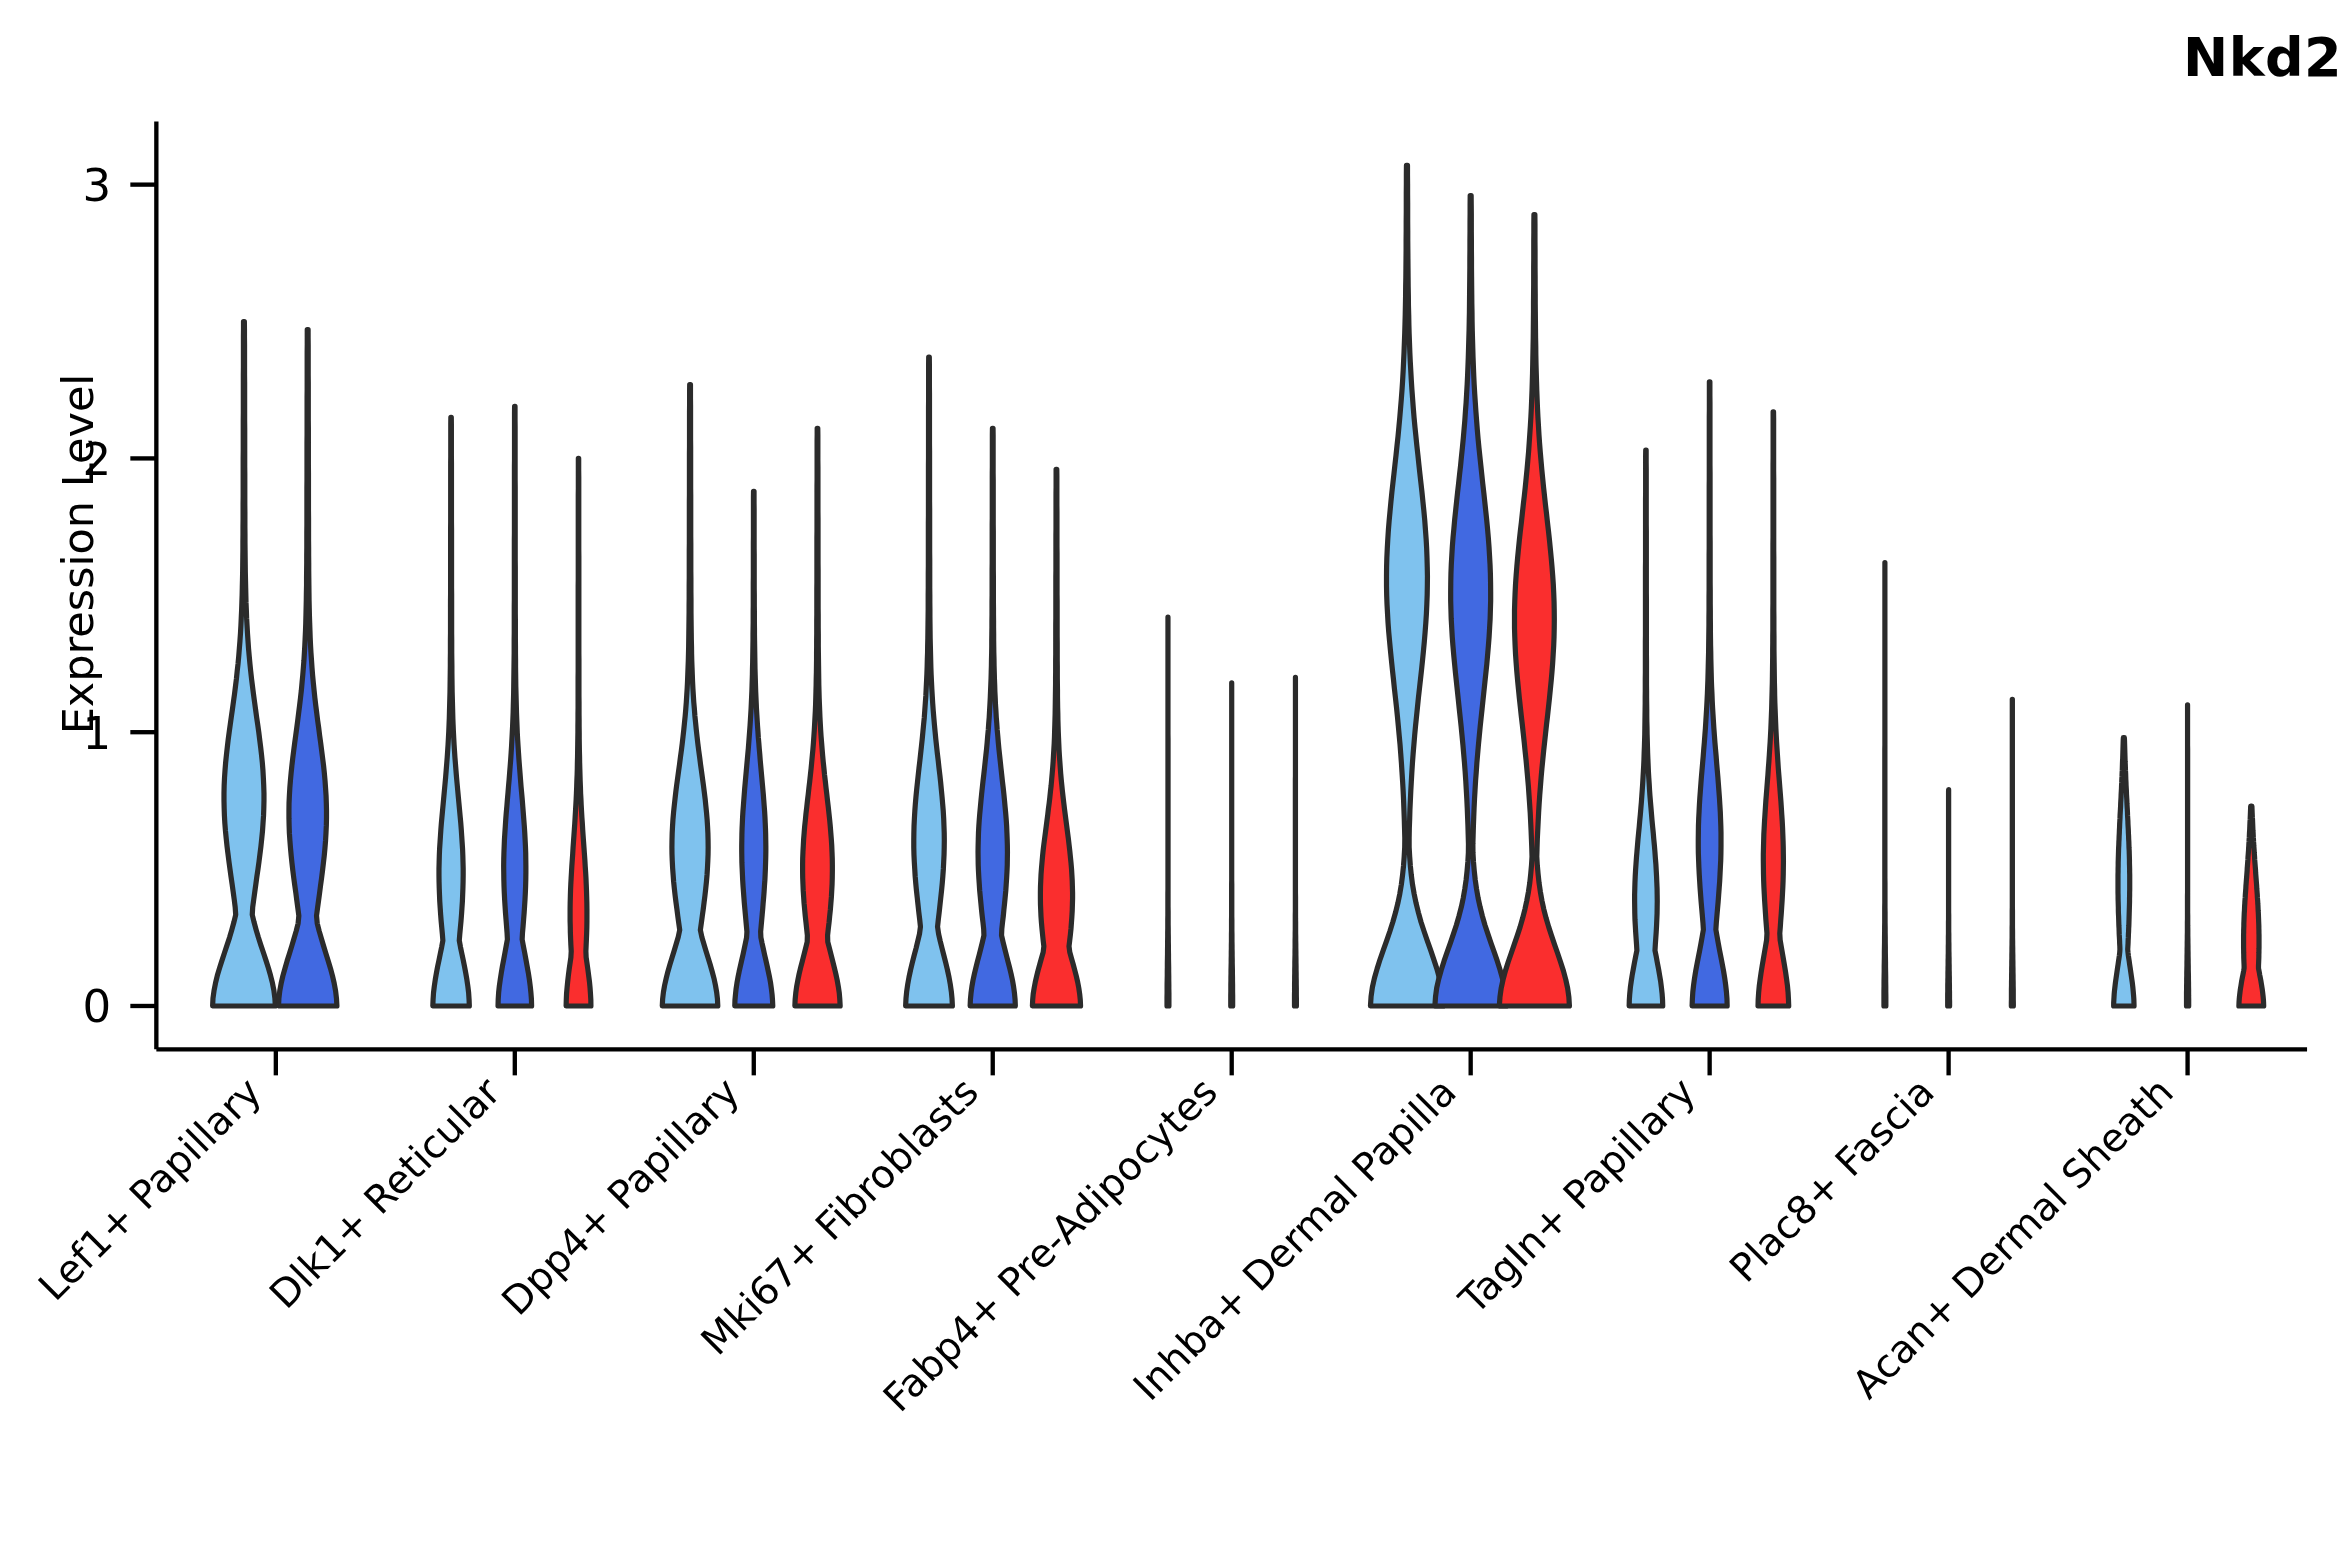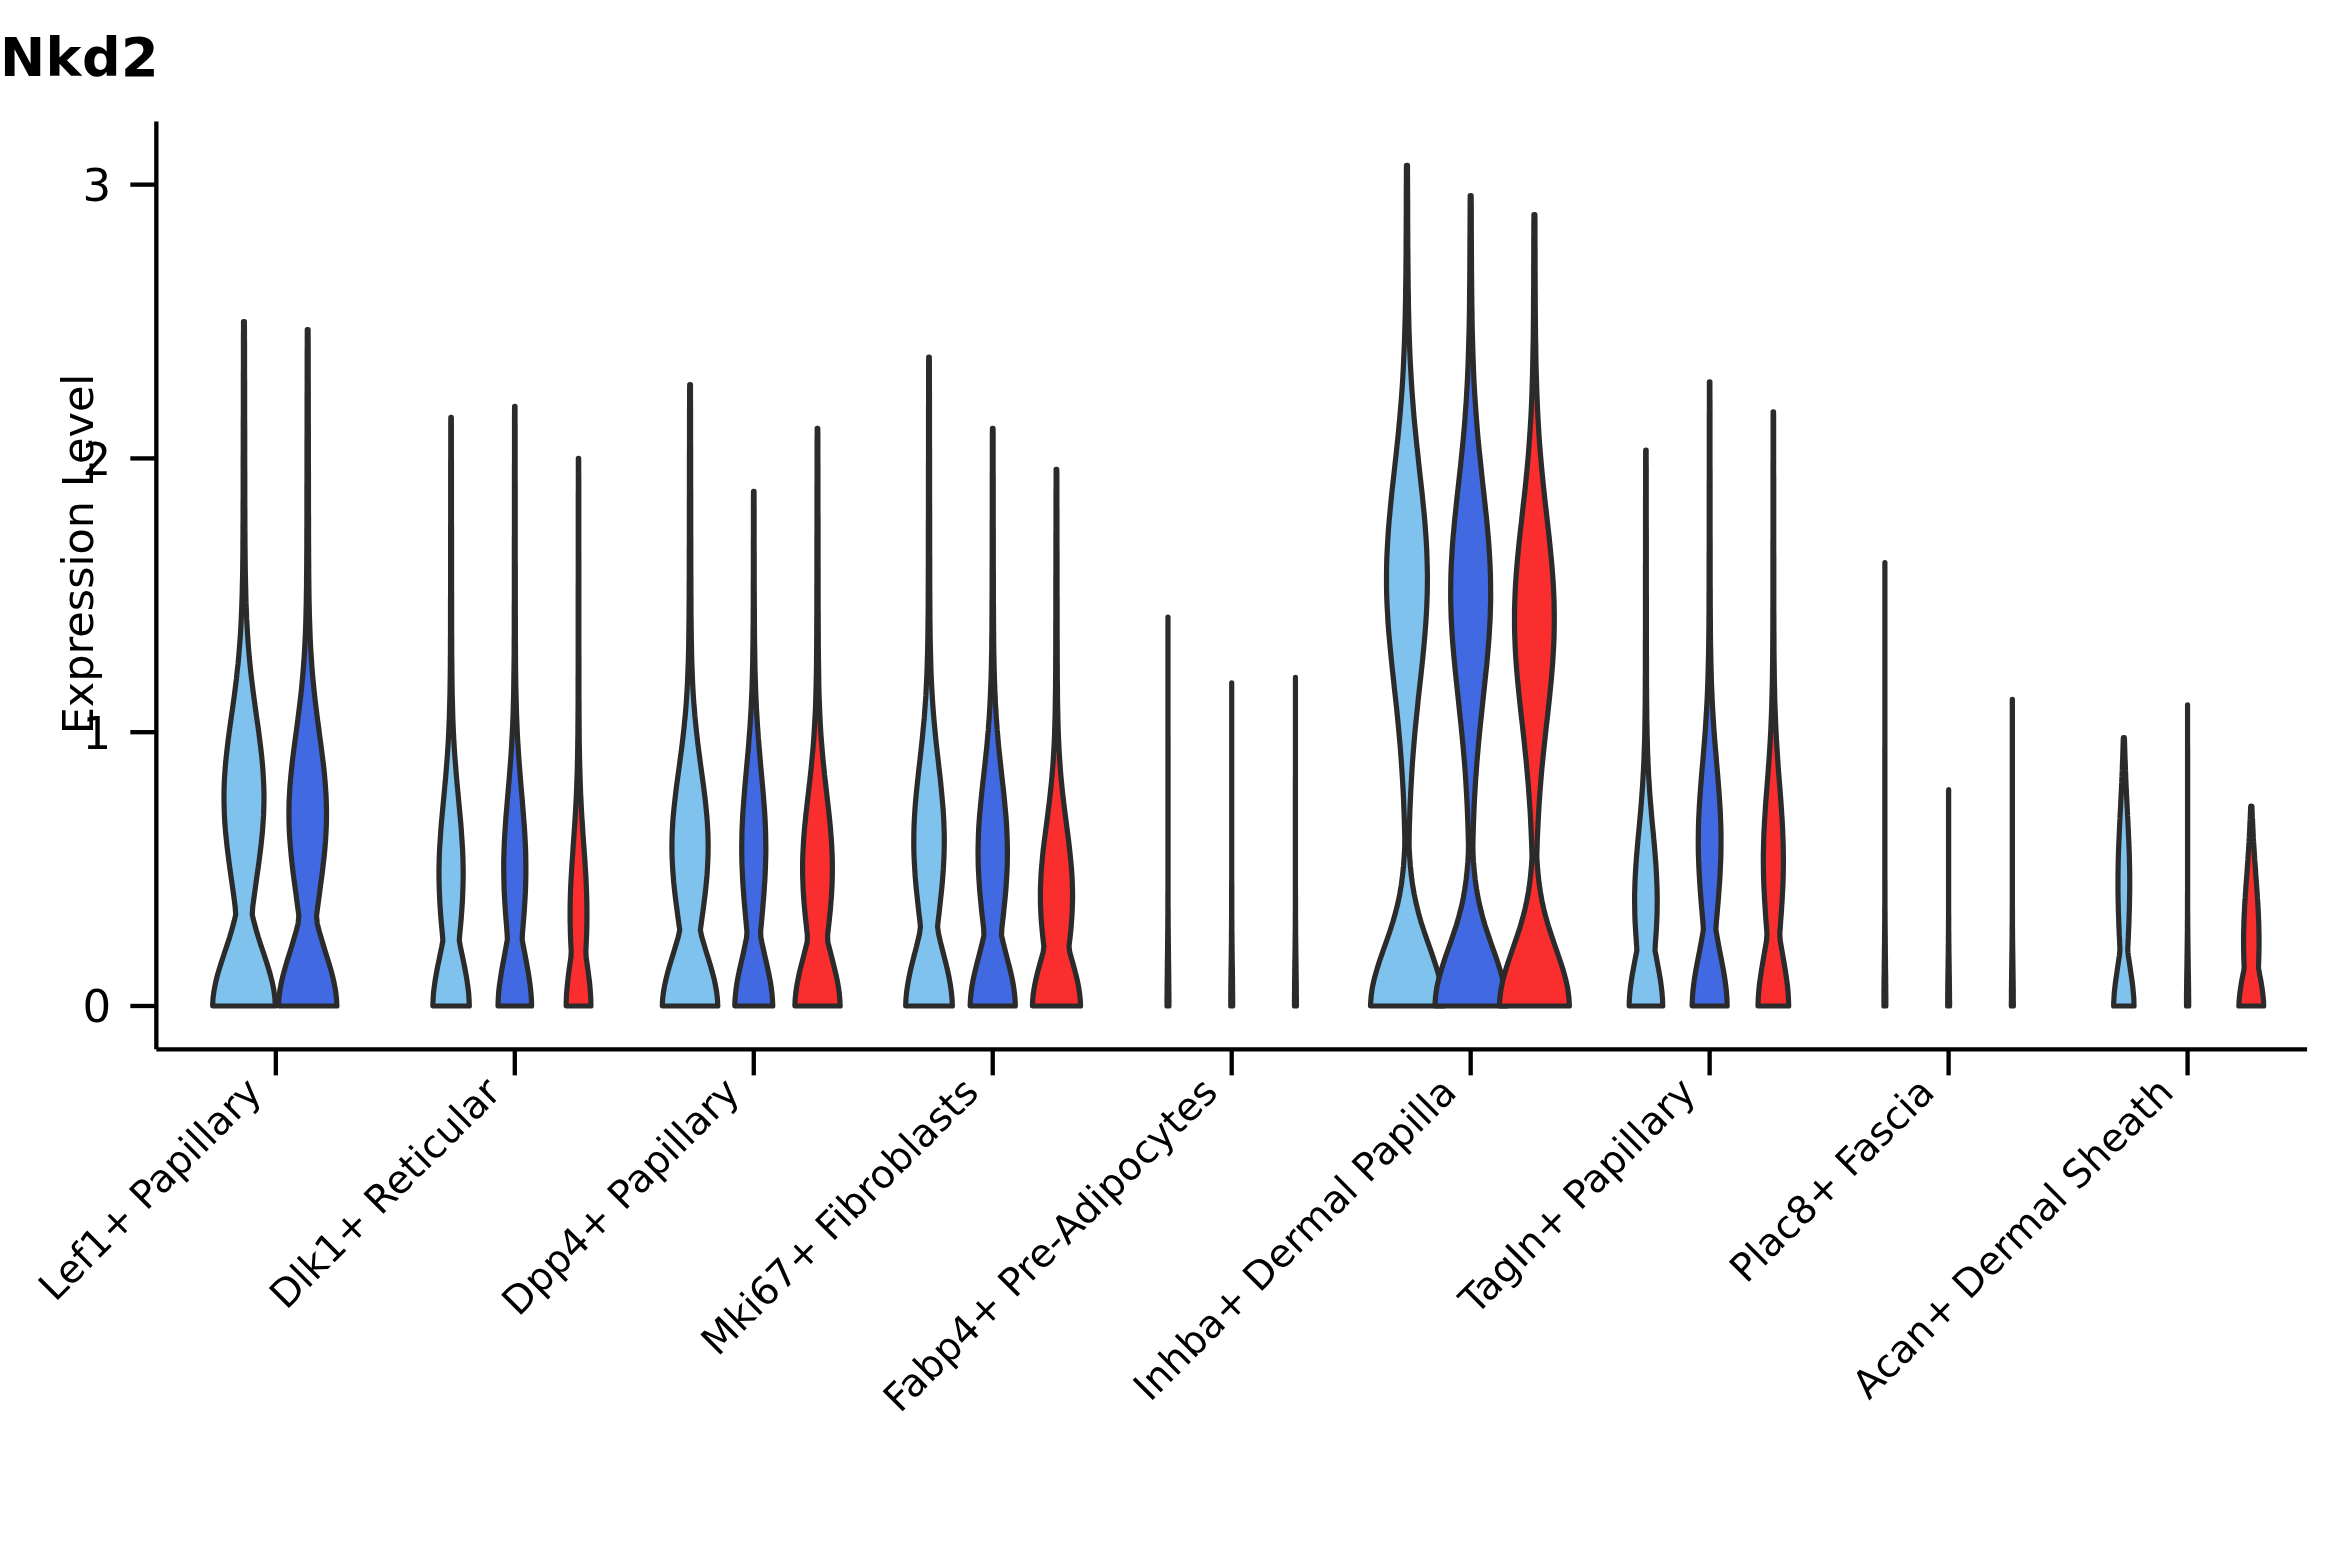--- a/index.html
+++ b/index.html
@@ -1,19 +1,19 @@
 <!DOCTYPE html>
 <html style="font-size:14px"><head>
 <meta charset="utf-8">
 <style>
   html,body{margin:0;padding:0;background:#ffffff;}
   body{width:2342px;height:1561px;font-family:"DejaVu Sans",sans-serif;overflow:hidden;}
   #root{position:relative;width:2342px;height:1561px;background:#fff;}
   #chart-title{
-    position:absolute;left:0;top:26px;width:2342px;text-align:left;
+    position:absolute;left:0;top:26px;width:2342px;text-align:right;
     font-family:"DejaVu Sans",sans-serif;font-weight:bold;font-size:54px;color:#000;
     letter-spacing:0.4px;
   }
   #ylabel{
     position:absolute;left:-252px;top:529px;width:659px;text-align:center;
     transform:rotate(-90deg);transform-origin:center center;
     font-family:"DejaVu Sans",sans-serif;font-size:43px;color:#000;
   }
   #plotsvg{position:absolute;left:0;top:0;}
   .ytick-label{font-family:"DejaVu Sans",sans-serif;font-size:52px;fill:#000;}

